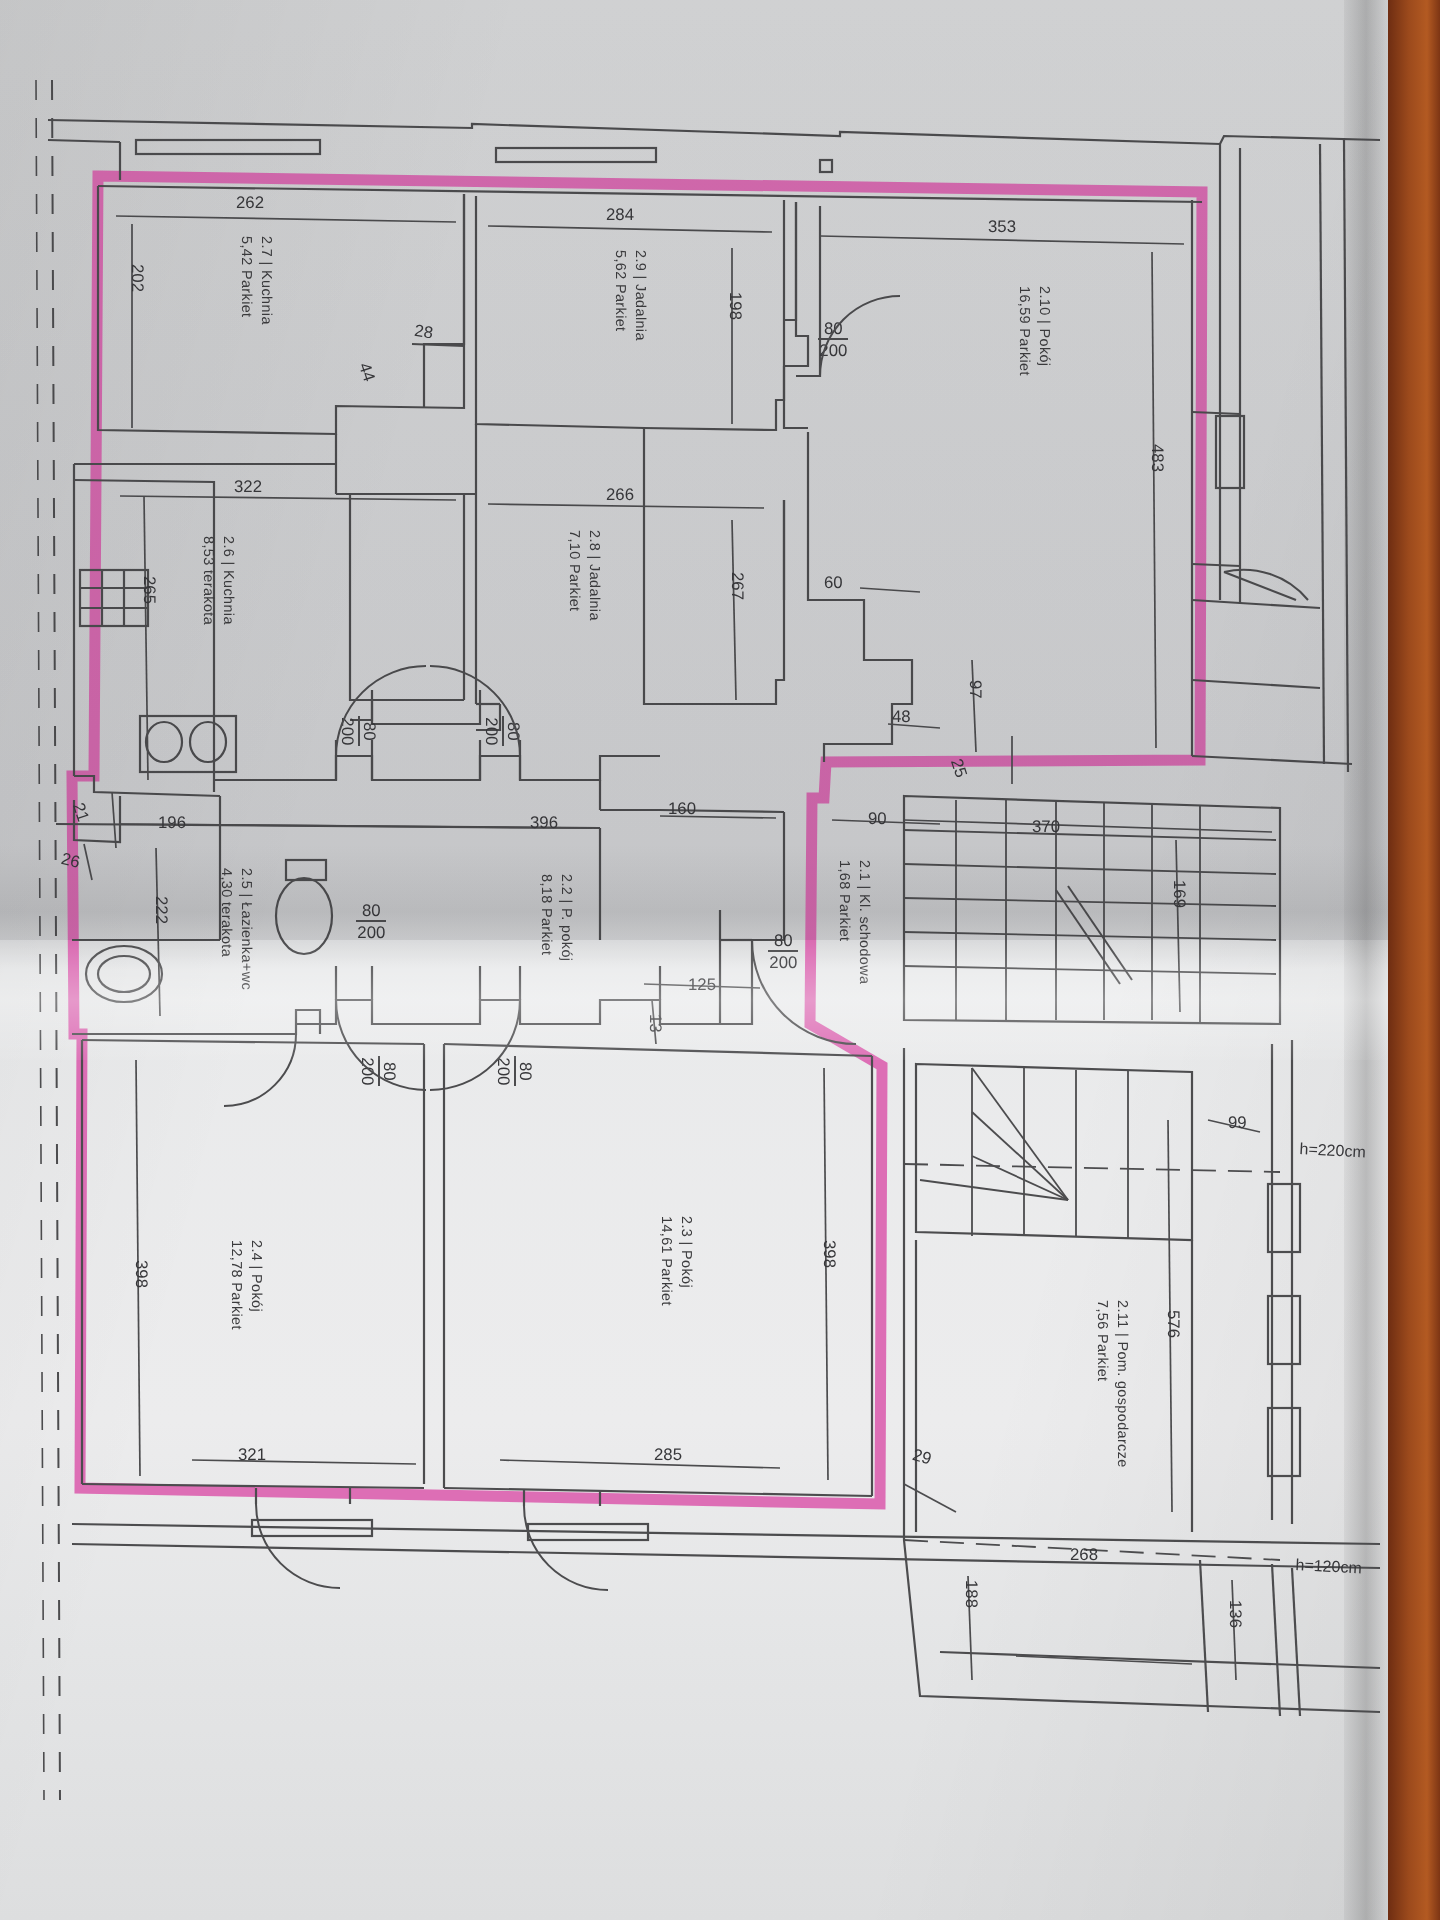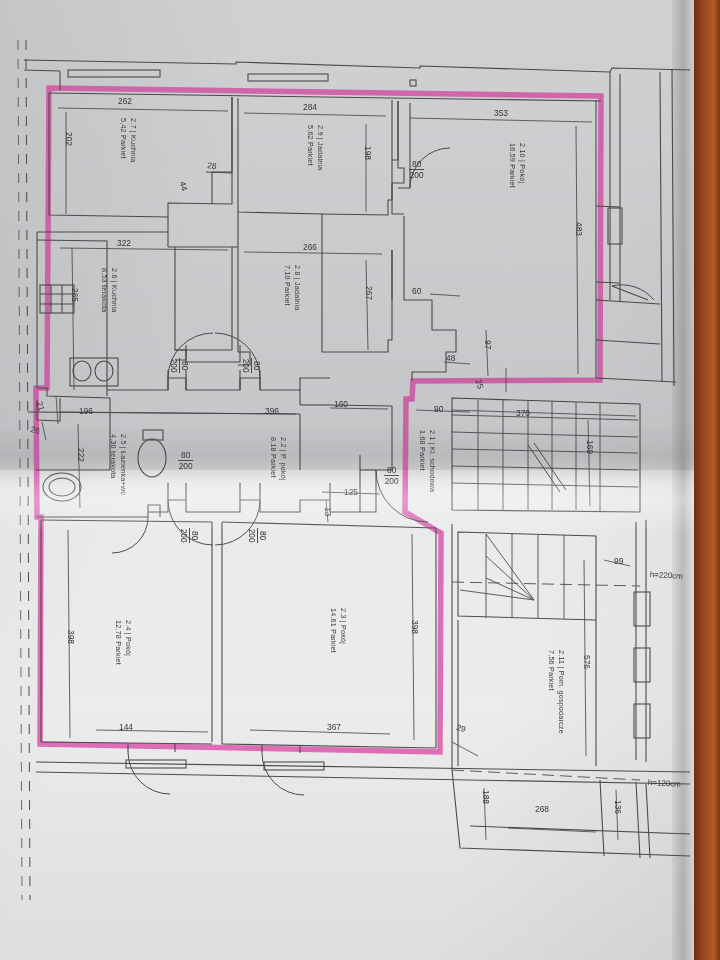--- a/index.html
+++ b/index.html
@@ -351,24 +351,24 @@
   <div class="lbl dim" style="left:117px;top:238px;"><span>322</span></div>
   <div class="lbl dim" style="left:303px;top:242px;"><span>266</span></div>
   <div class="lbl dim" style="left:412px;top:286px;"><span>60</span></div>
   <div class="lbl dim" style="left:446px;top:353px;"><span>48</span></div>
   <div class="lbl dim" style="left:79px;top:406px;"><span>196</span></div>
   <div class="lbl dim" style="left:265px;top:406px;"><span>396</span></div>
   <div class="lbl dim" style="left:334px;top:399px;"><span>160</span></div>
   <div class="lbl dim" style="left:434px;top:404px;"><span>90</span></div>
   <div class="lbl dim" style="left:516px;top:408px;"><span>370</span></div>
   <div class="lbl dim" style="left:344px;top:487px;"><span>125</span></div>
-  <div class="lbl dim" style="left:119px;top:722px;"><span>144</span></div>
-  <div class="lbl dim" style="left:327px;top:722px;"><span>367</span></div>
+  <div class="lbl dim" style="left:119px;top:722px;"><span>321</span></div>
+  <div class="lbl dim" style="left:327px;top:722px;"><span>285</span></div>
   <div class="lbl dim" style="left:614px;top:556px;"><span>99</span></div>
-  <div class="lbl dim" style="left:535px;top:804px;"><span>268</span></div>
+  <div class="lbl dim" style="left:535px;top:772px;"><span>268</span></div>
 
   <div class="lbl dim" style="left:74px;top:132px;transform:rotate(90deg);"><span>202</span></div>
   <div class="lbl dim" style="left:373px;top:146px;transform:rotate(90deg);"><span>198</span></div>
   <div class="lbl dim" style="left:584px;top:222px;transform:rotate(90deg);"><span>483</span></div>
   <div class="lbl dim" style="left:80px;top:288px;transform:rotate(90deg);"><span>265</span></div>
   <div class="lbl dim" style="left:374px;top:286px;transform:rotate(90deg);"><span>267</span></div>
   <div class="lbl dim" style="left:493px;top:340px;transform:rotate(90deg);"><span>97</span></div>
   <div class="lbl dim" style="left:86px;top:448px;transform:rotate(90deg);"><span>222</span></div>
   <div class="lbl dim" style="left:595px;top:440px;transform:rotate(90deg);"><span>169</span></div>
   <div class="lbl dim" style="left:333px;top:507px;transform:rotate(90deg);"><span>13</span></div>

